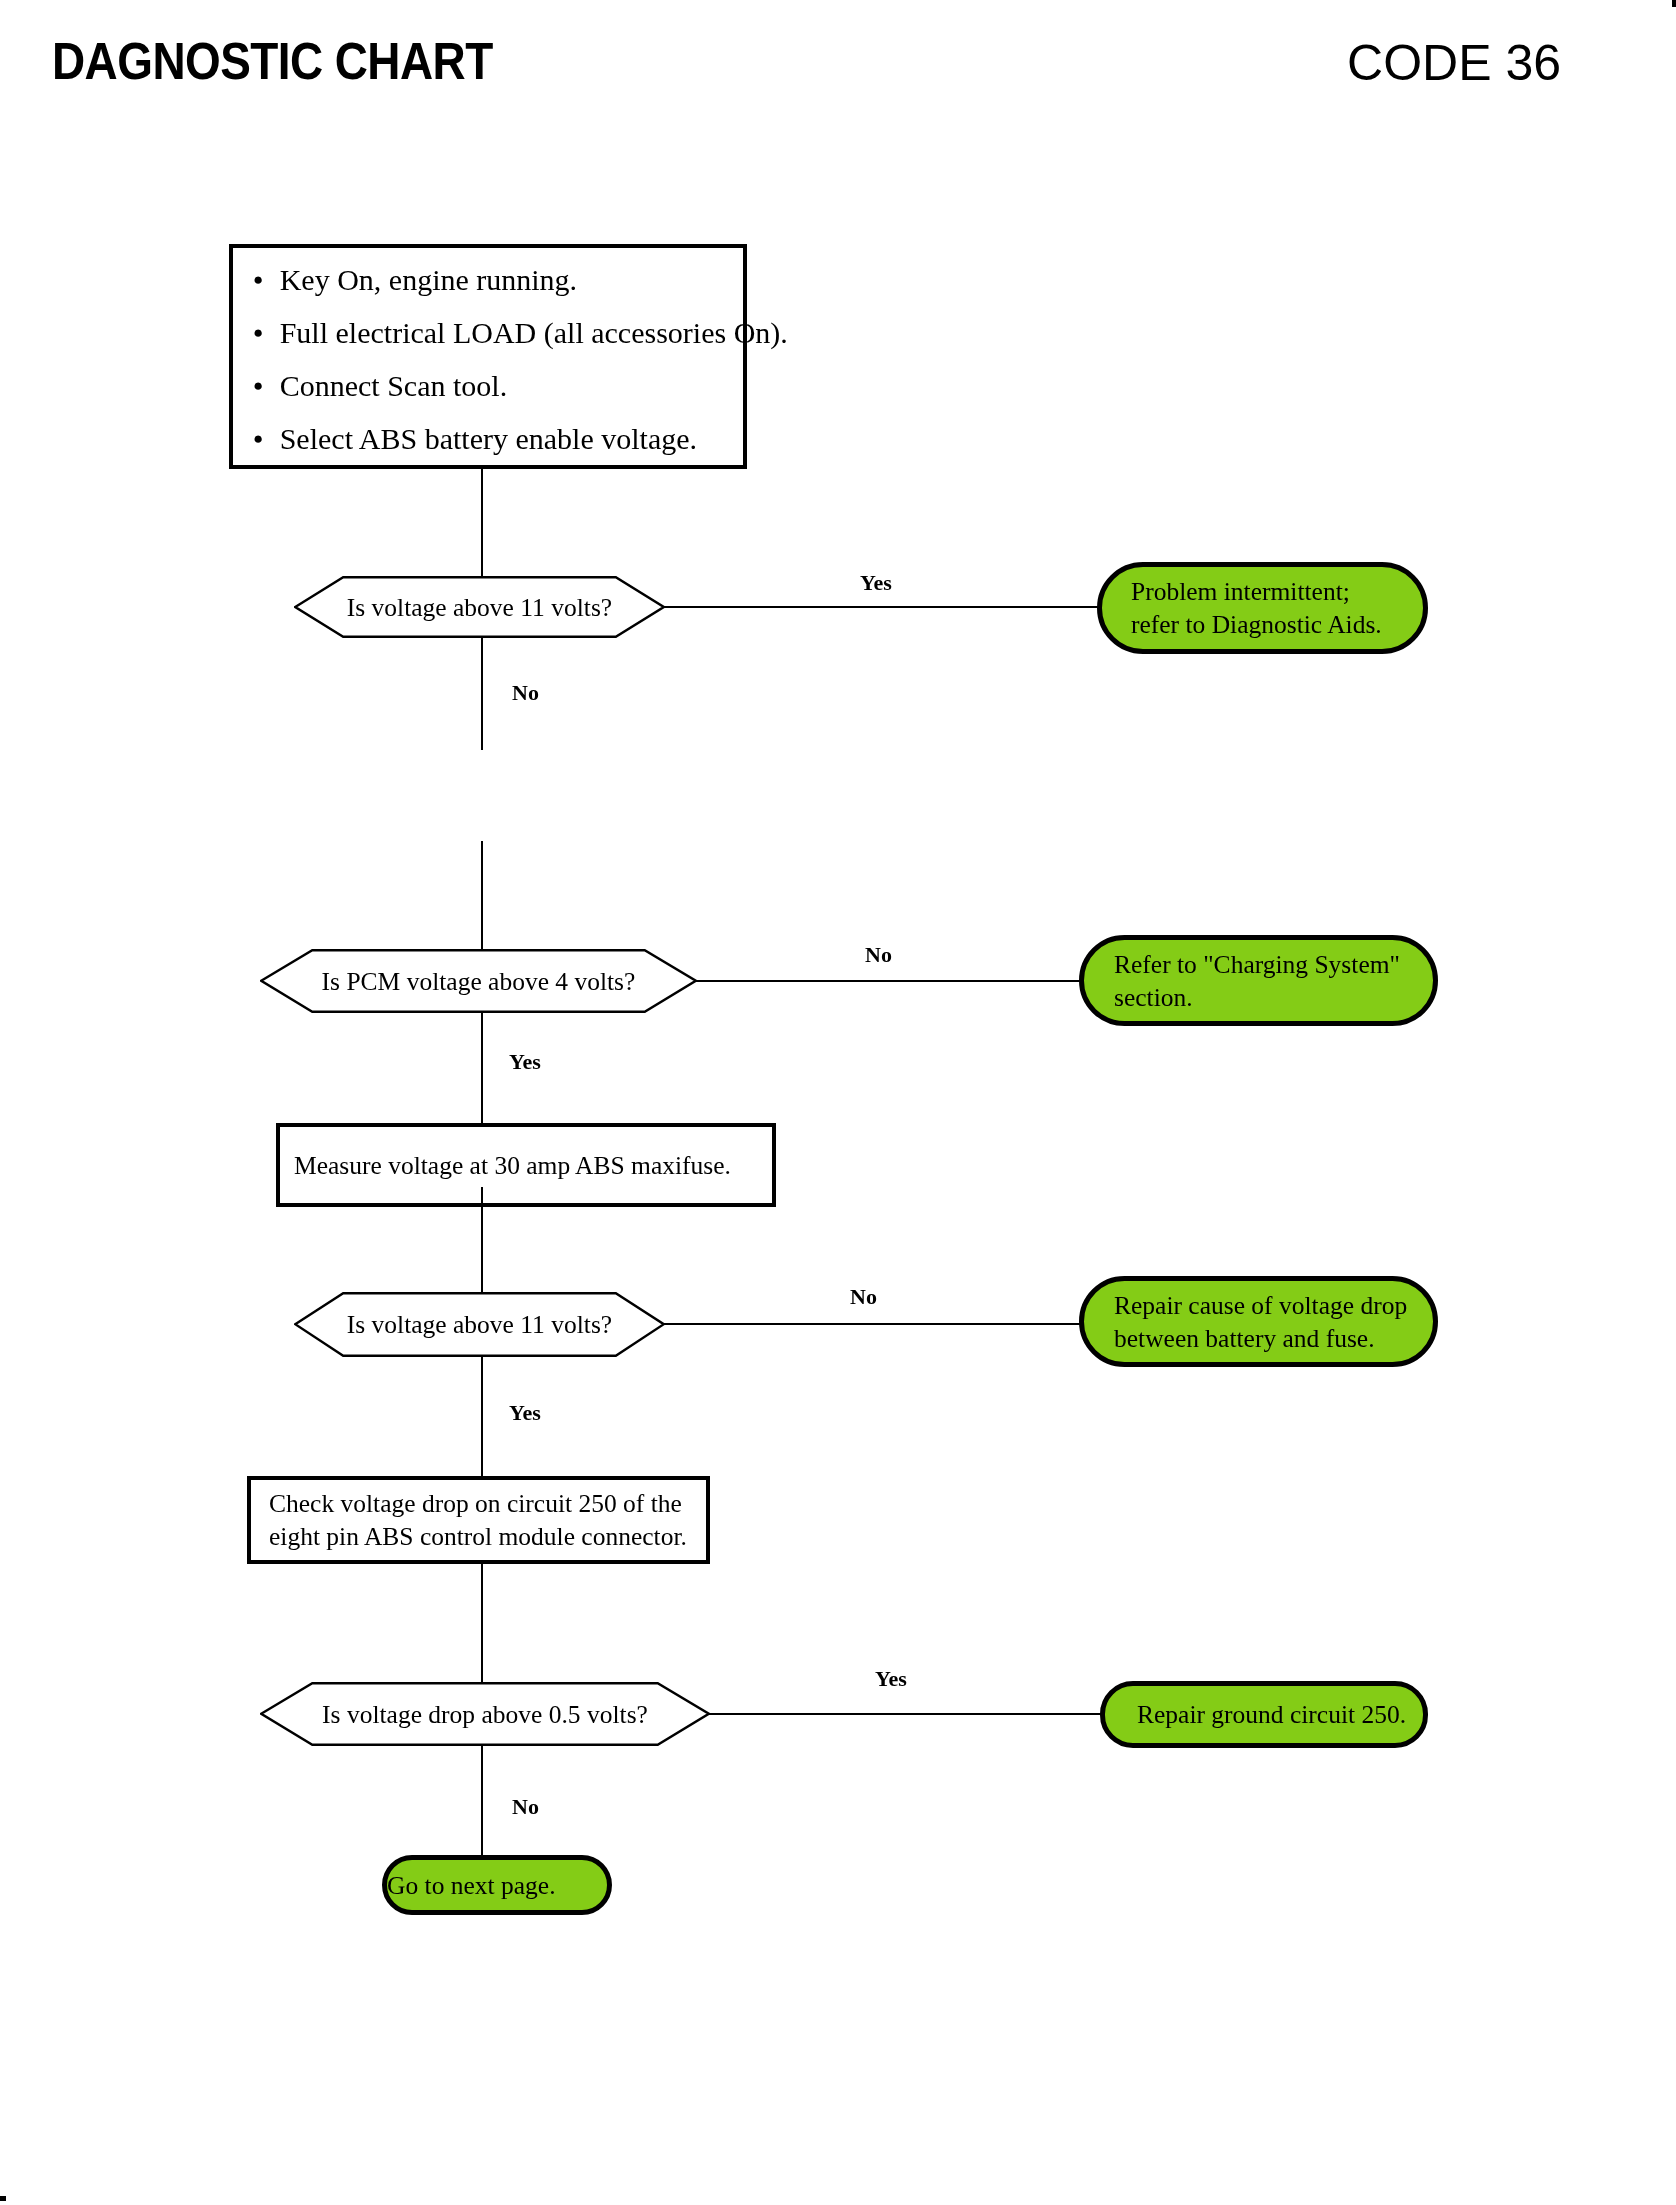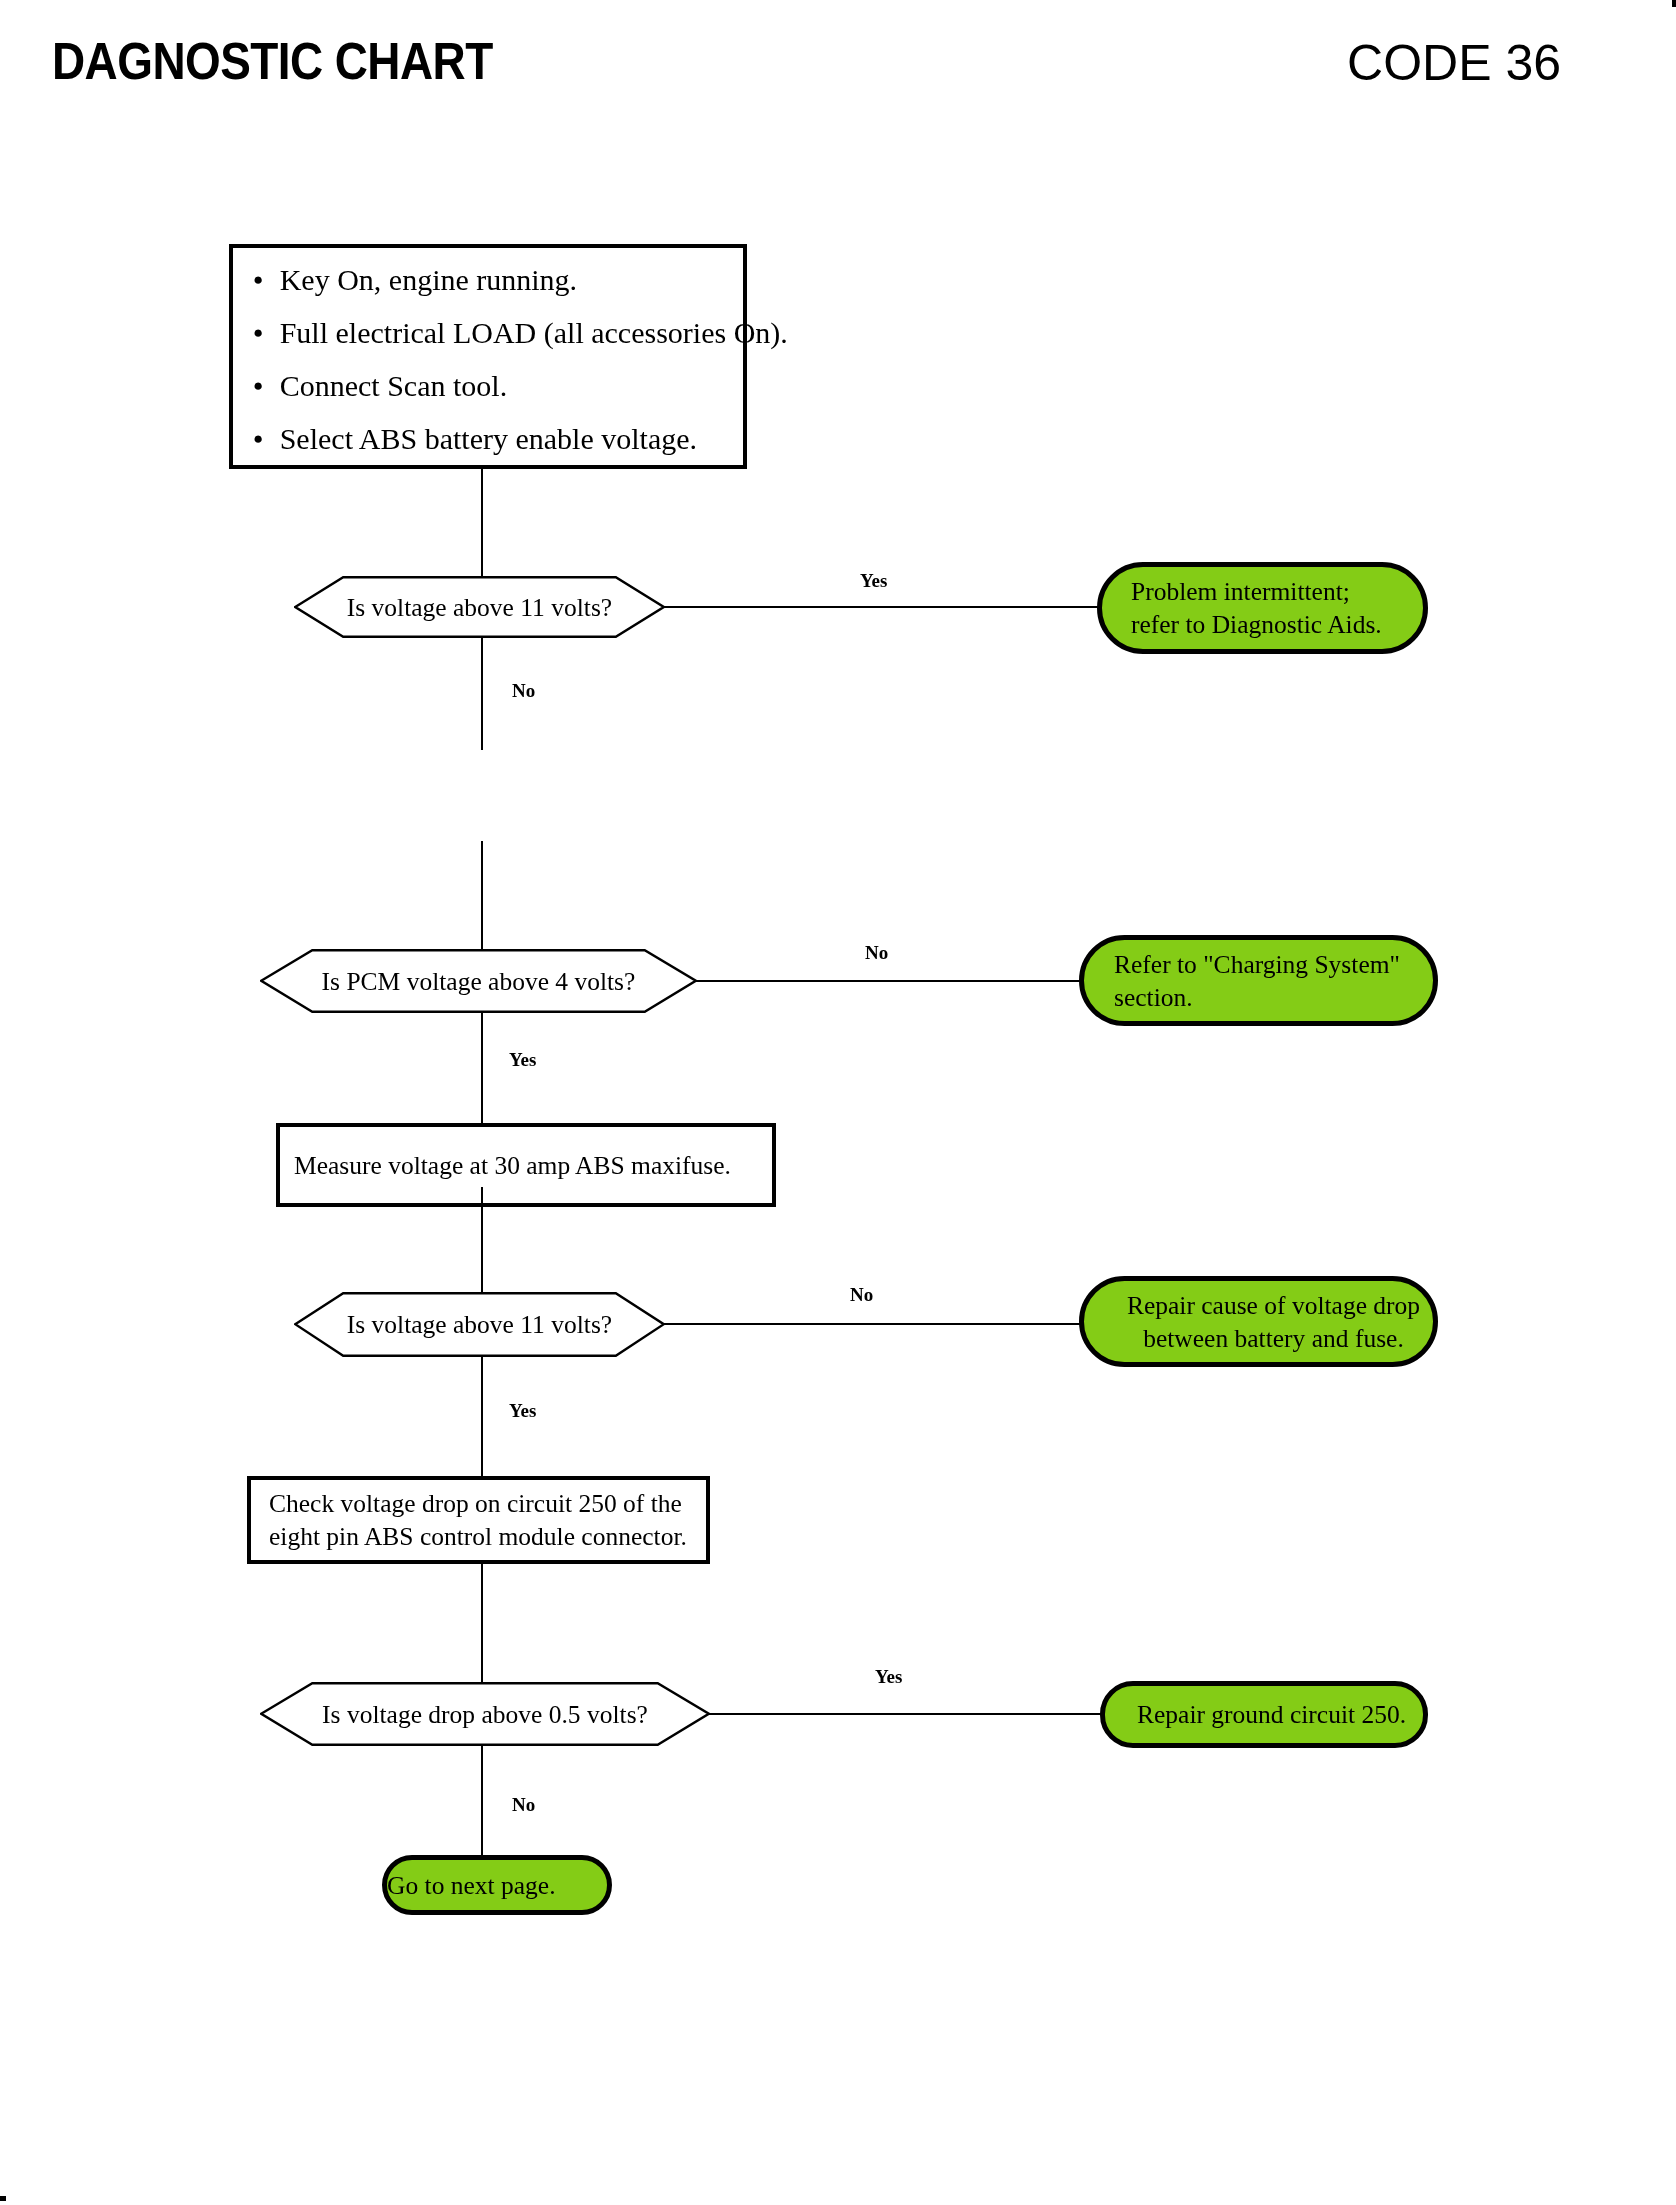--- a/index.html
+++ b/index.html
@@ -48,21 +48,21 @@
   }
   
   .term {
     position:absolute; border:5.5px solid #000; box-sizing:border-box;
     display:flex; flex-direction:column; justify-content:center;
     white-space:nowrap; background:#84cc16;
   }
   
   .vline { position:absolute; width:2.4px; background:#000; }
   .hline { position:absolute; height:2.4px; background:#000; }
-  .elabel { position:absolute; font-size:19px; font-weight:bold; white-space:nowrap; }
+  .elabel { position:absolute; font-size:22px; font-weight:bold; white-space:nowrap; }
   
   .dot { position:absolute; background:#000; }
 </style>
 </head>
 <body>
 
 <div class="page">
 
   <div class="hdr-title">DAGNOSTIC CHART</div>
   <div class="hdr-code">CODE 36</div>
@@ -123,21 +123,21 @@
 
   <div class="hex" style="left:294px; top:1292px; width:371px; height:65px;">
     <svg width="371" height="65" viewBox="0 0 611 107">
       <polygon points="2,53 81,2 530,2 609,53 530,105 81,105" fill="none" stroke="#000" stroke-width="4"></polygon>
     </svg>
     <div class="q ntext">Is voltage above 11 volts?</div>
   </div>
   <div class="hline" style="left:664px; top:1323px; width:416px;"></div>
   <div class="elabel" style="left:850px; top:1284px;">No</div>
 
-  <div class="term ntext" style="left:1079px; top:1276px; width:359px; height:91px; border-radius:46px; padding-left:30px;align-items:center;">
+  <div class="term ntext" style="left:1079px; top:1276px; width:359px; height:91px; border-radius:46px; padding-left:30px;">
     <div>Repair cause of voltage drop</div>
     <div>between battery and fuse.</div>
   </div>
 
   <div class="vline" style="left:481px; top:1357px; height:119px;"></div>
   <div class="elabel" style="left:509px; top:1400px;">Yes</div>
 
   <div class="pbox ntext" style="left:247px; top:1476px; width:463px; height:88px; padding-left:18px;">
     <div>Check voltage drop on circuit 250 of the</div>
     <div>eight pin ABS control module connector.</div>

